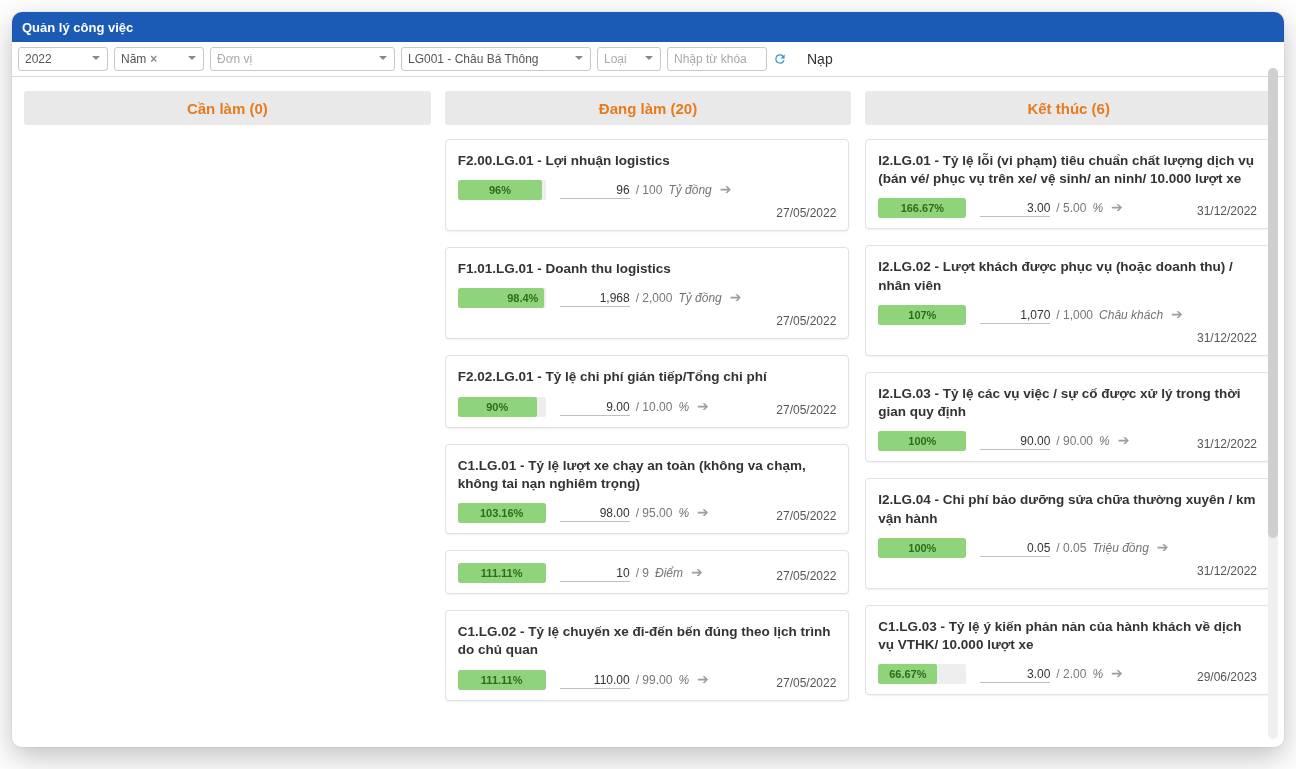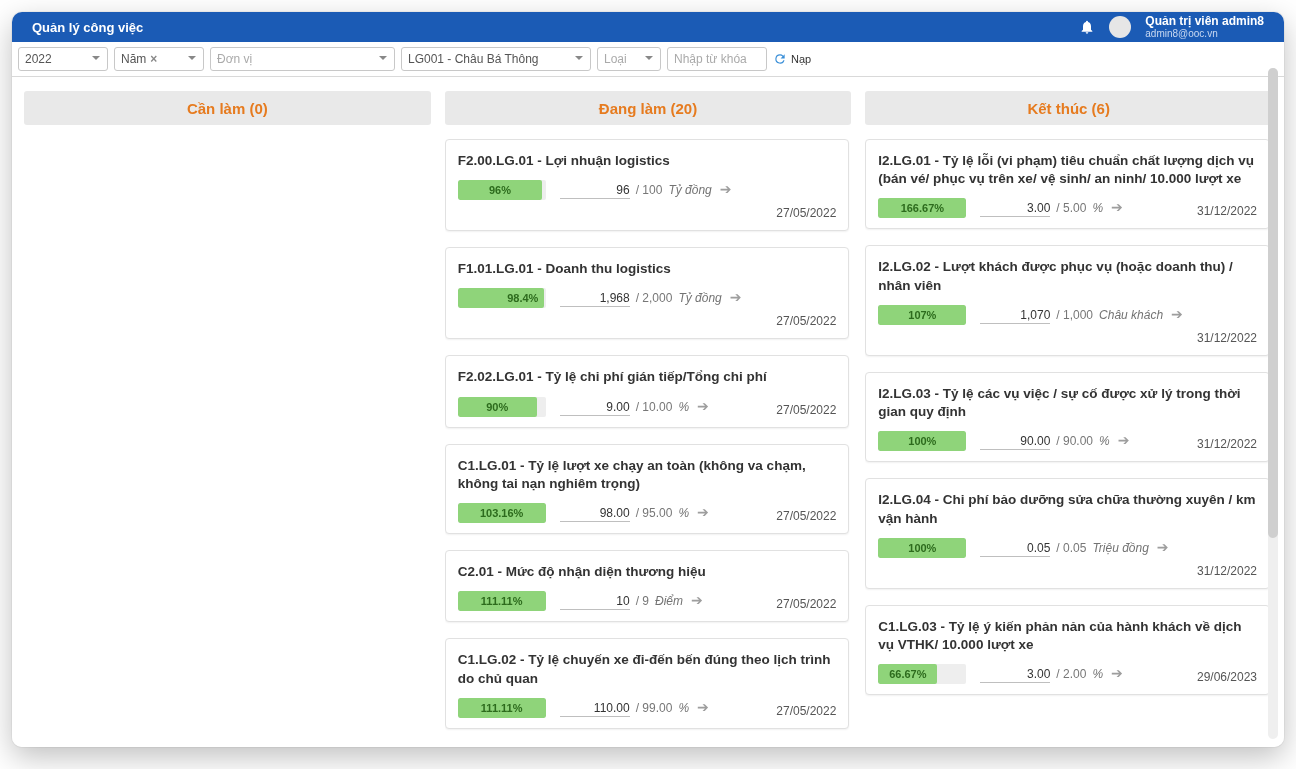--- a/index.html
+++ b/index.html
@@ -1,40 +1,40 @@
 <!DOCTYPE html>
 <html><head>
   <meta charset="utf-8">
   <style>
     * { box-sizing: border-box; margin: 0; padding: 0; }
     body { font-family: Arial, Helvetica, sans-serif; background: #fff; width: 1296px; height: 769px; position: relative; overflow: hidden; }
 
     .app-window { position: absolute; left: 12px; top: 12px; width: 1272px; height: 735px; border-radius: 10px; overflow: hidden; box-shadow: 0 0 0 1px rgba(0,0,0,.04), 0 10px 30px rgba(0,0,0,.25); background: #f5f5f5; display: flex; flex-direction: column; }
 
-    .titlebar { background: #1b5bb5; color: #fff; height: 30px; display: flex; align-items: center; justify-content: space-between; padding: 0 20px; font-size: 13px; font-weight: bold; }
+    .titlebar { background: #1b5bb5; color: #fff; height: 30px; display: flex; align-items: center; justify-content: space-between; padding: 0 10px; font-size: 13px; font-weight: bold; }
     .title-left { display: flex; align-items: center; gap: 8px; }
     .title-right { display: flex; align-items: center; gap: 14px; }
     .bell-icon, .avatar-circle { display: inline-flex; align-items: center; justify-content: center; }
     .bell-icon svg { width: 16px; height: 16px; fill: #fff; }
     .avatar-circle { width: 22px; height: 22px; background: #e6e6e6; border-radius: 50%; }
     .user-block { line-height: 1.1; text-align: left; }
     .user-name { font-weight: bold; font-size: 12px; }
     .user-sub { font-size: 10px; color: #c8d8f1; font-weight: normal; }
 
     .toolbar { background: #fff; border-bottom: 1px solid #d9d9d9; padding: 5px 6px; display: flex; align-items: center; gap: 6px; flex-wrap: nowrap; }
     .sel { height: 24px; background: #fff; border: 1px solid #c8c8c8; border-radius: 3px; display: flex; align-items: center; padding: 0 6px; font-size: 12px; color: #555; position: relative; }
     .sel .caret { margin-left: auto; }
     .sel .x { color: #888; font-weight: bold; margin-left: 4px; margin-right: 6px; }
     .sel.w82 { width: 90px; }
     .sel.w90 { width: 90px; }
     .sel.w185 { width: 185px; }
     .sel.w190 { width: 190px; }
     .sel.w64 { width: 64px; }
     .search-input { height: 24px; width: 100px; border: 1px solid #c8c8c8; border-radius: 3px; padding: 0 6px; font-size: 12px; color: #555; background: #fff; }
-    .reload { display: inline-flex; align-items: center; gap: 4px; font-size: 11px; color: #333; cursor: pointer; user-select: none; }
+    .reload { display: inline-flex; align-items: center; gap: 20px; font-size: 14px; color: #333; cursor: pointer; user-select: none; }
     .reload svg { width: 14px; height: 14px; fill: #3a8fd8; }
     .caret svg { width: 10px; height: 10px; fill: #888; }
 
     .board { flex: 1; overflow: hidden; display: flex; gap: 14px; padding: 14px 12px 0 12px; background: #fff; }
     .column { flex: 1; min-width: 0; display: flex; flex-direction: column; }
     .col-header { height: 34px; background: #e9e9e9; border-radius: 3px; display: flex; align-items: center; justify-content: center; font-weight: bold; color: #e67b1f; font-size: 15px; margin-bottom: 14px; }
     .col-body { flex: 1; overflow-y: auto; padding-right: 2px; }
 
     .card { background: #fff; border: 1px solid #e1e1e1; border-radius: 4px; box-shadow: 0 1px 2px rgba(0,0,0,.06); margin-bottom: 16px; padding: 12px 12px 10px 12px; }
     .card-title { font-weight: bold; color: #333; font-size: 13.5px; line-height: 1.35; margin-bottom: 10px; }
@@ -56,32 +56,20 @@
     input::placeholder { color: #aaa; }
   </style>
 </head>
 <body>
 
 <div class="app-window">
   <div class="titlebar">
     <div class="title-left">
       <span>Quản lý công việc</span>
     </div>
-    <div class="title-right">
-      <span class="bell-icon">
-        <svg viewBox="0 0 24 24">
-            <path d="M12 22a2 2 0 0 0 2-2h-4a2 2 0 0 0 2 2zm6-6V11c0-3.07-1.63-5.64-4.5-6.32V4a1.5 1.5 0 1 0-3 0v.68C7.63 5.36 6 7.92 6 11v5l-2 2v1h16v-1l-2-2z"></path>
-          </svg>
-      </span>
-      <span class="avatar-circle"></span>
-      <span class="user-block">
-        <div class="user-name">Quản trị viên admin8</div>
-        <div class="user-sub">admin8@ooc.vn</div>
-      </span>
-    </div>
   </div>
 
   <div class="toolbar">
     <div class="sel w82">
       <span>2022</span>
       <span class="caret"><svg viewBox="0 0 10 10">
             <path d="M1 3l4 4 4-4z"></path>
           </svg></span>
     </div>
     <div class="sel w90">
@@ -181,21 +169,20 @@
               <div class="value-block">
                 <span class="current">98.00</span>
                 <span class="target">/ 95.00</span>
                 <span class="unit">%</span>
                 <span class="arrow">➔</span>
               </div>
               <span class="date-cell">27/05/2022</span>
             </div>
           </div>
           <div class="card">
-            <div class="card-title">C2.01 - Mức độ nhận diện thương hiệu</div>
             <div class="card-row">
               <div class="progress-wrap">
                 <div class="progress-fill" style="width: 100%;">111.11%</div>
               </div>
               <div class="value-block">
                 <span class="current">10</span>
                 <span class="target">/ 9</span>
                 <span class="unit">Điểm</span>
                 <span class="arrow">➔</span>
               </div>

